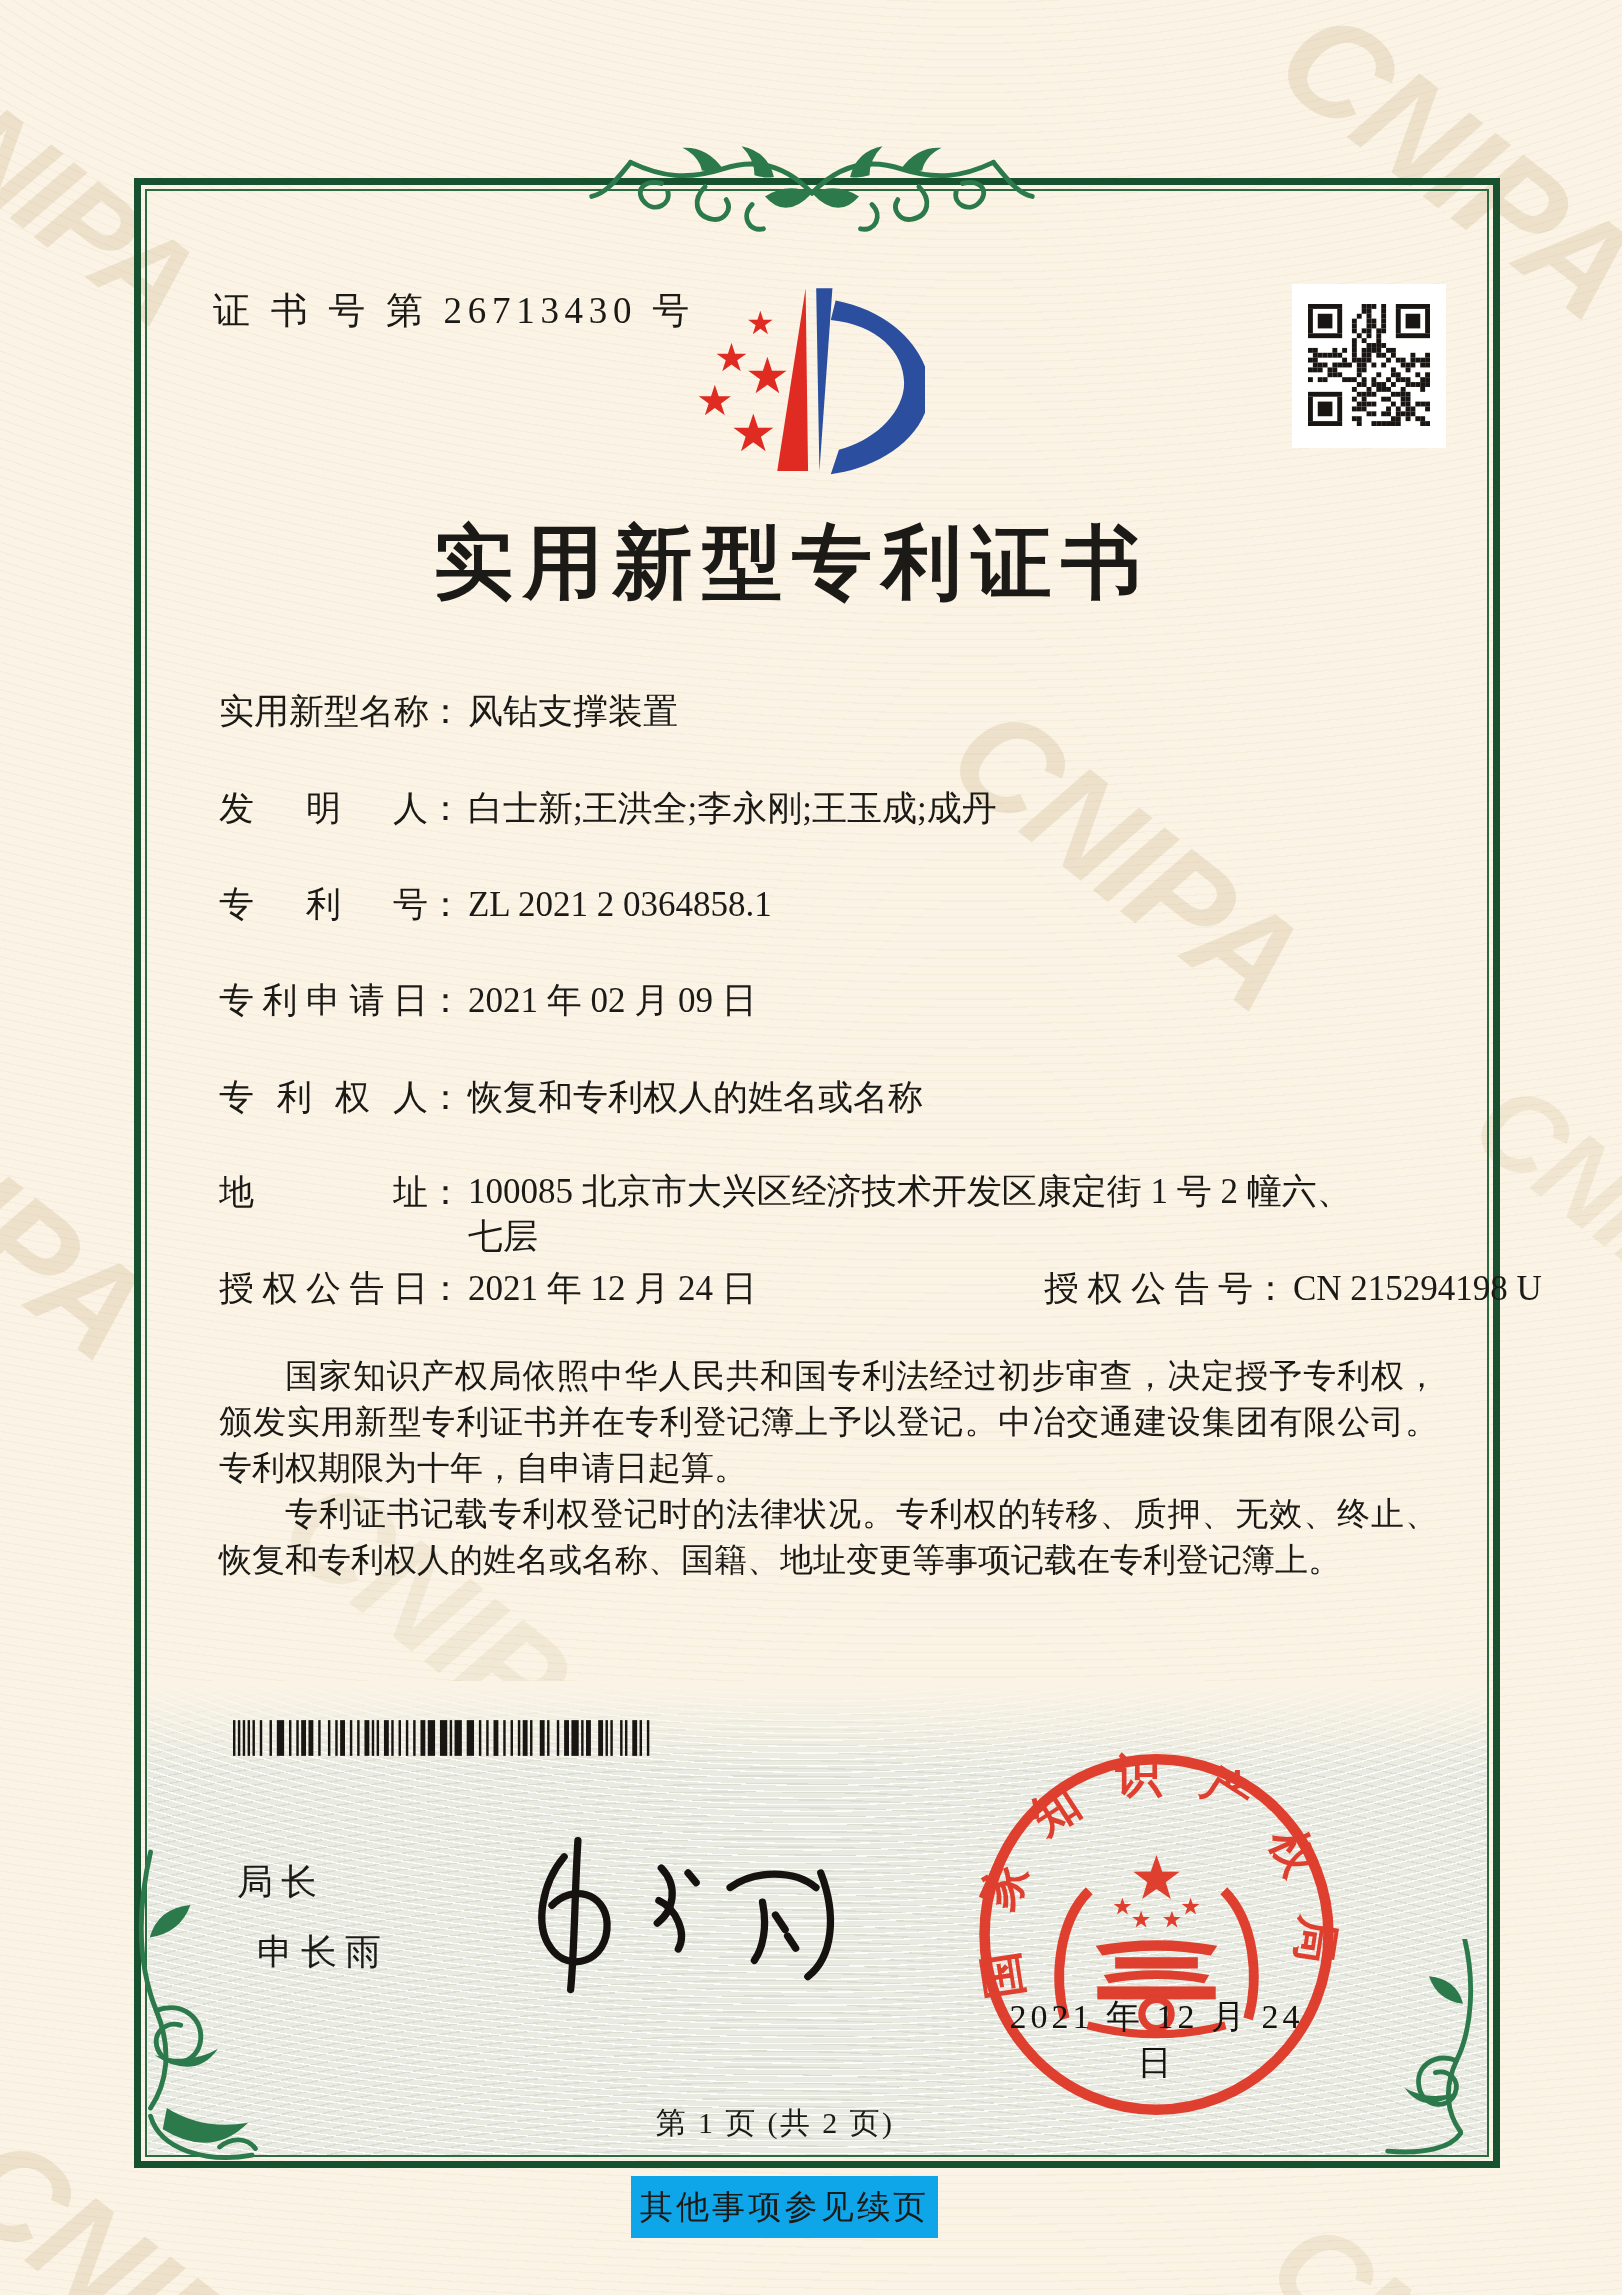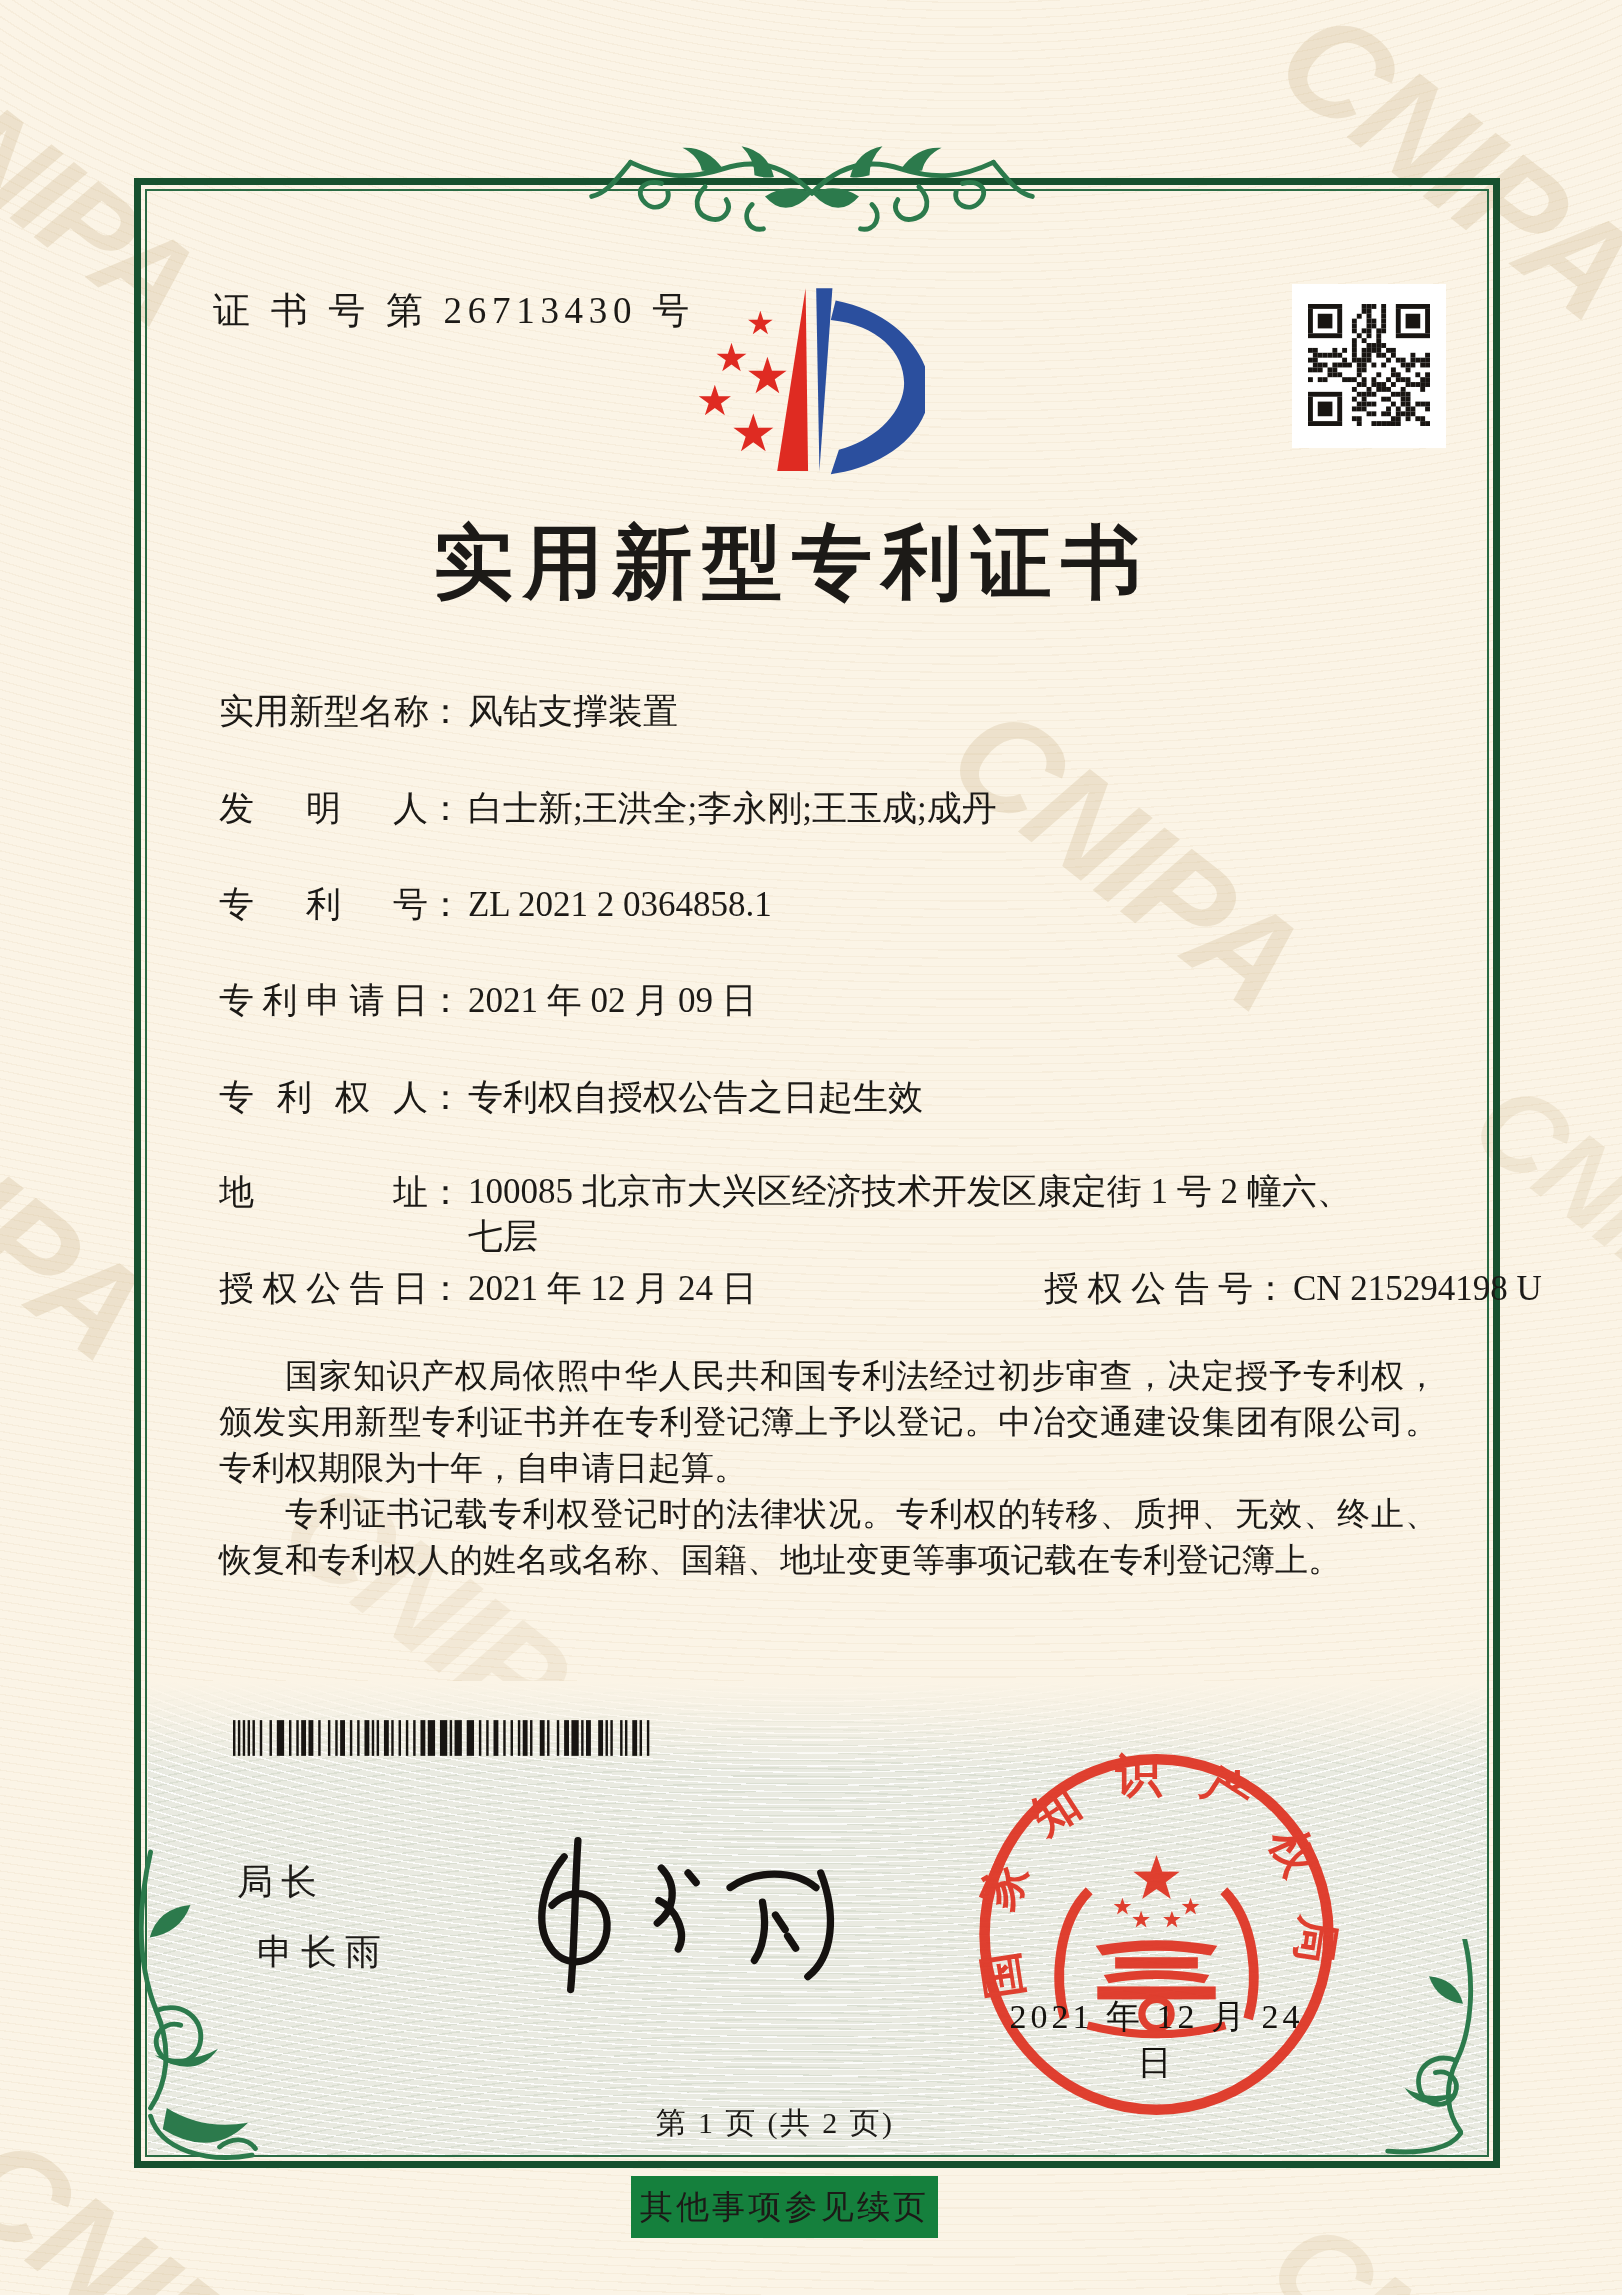--- a/index.html
+++ b/index.html
@@ -89,21 +89,21 @@
   .seal-date{
     position:absolute;left:986px;top:1994px;width:341px;
     text-align:center;font-size:34px;letter-spacing:4px;color:#15130f;z-index:6;
   }
   .page-info{
     position:absolute;left:126px;top:2103px;width:1298px;
     text-align:center;font-size:30px;letter-spacing:2.4px;z-index:4;
   }
   .note-box{
     position:absolute;left:631px;top:2176px;width:307px;height:62px;
-    background:#15803d;z-index:4;
+    background:#0ea5e9;z-index:4;
     display:flex;align-items:center;justify-content:center;
     font-size:33px;letter-spacing:3.2px;
   }
   .green{stroke:#2c7a4c;fill:none;stroke-width:6;stroke-linecap:round;}
   .green-f{fill:#2c7a4c;stroke:none;}
 </style>
 </head>
 <body>
 
 <div id="page">
@@ -404,21 +404,21 @@
   <div class="row" style="top:785px;">
     <span class="lbl">发明人</span><span class="colon">：</span><span class="val">白士新;王洪全;李永刚;王玉成;成丹</span>
   </div>
   <div class="row" style="top:881px;">
     <span class="lbl">专利号</span><span class="colon">：</span><span class="val">ZL 2021 2 0364858.1</span>
   </div>
   <div class="row" style="top:977px;">
     <span class="lbl">专利申请日</span><span class="colon">：</span><span class="val">2021 年 02 月 09 日</span>
   </div>
   <div class="row" style="top:1074px;">
-    <span class="lbl">专利权人</span><span class="colon">：</span><span class="val">专利权自授权公告之日起生效</span>
+    <span class="lbl">专利权人</span><span class="colon">：</span><span class="val">恢复和专利权人的姓名或名称</span>
   </div>
   <div class="row" style="top:1169px;">
     <span class="lbl">地址</span><span class="colon">：</span><span class="val-block"><span>100085  北京市大兴区经济技术开发区康定街 1 号 2 幢六、</span><br><span>七层</span></span>
   </div>
   <div class="row" style="top:1265px;">
     <span><span class="lbl">授权公告日</span><span class="colon">：</span><span class="val">2021 年 12 月 24 日</span></span>
     <span class="row-grant2"><span class="lbl">授权公告号</span><span class="colon">：</span><span class="val">CN 215294198 U</span></span>
   </div>
 
   <div class="body-text">

